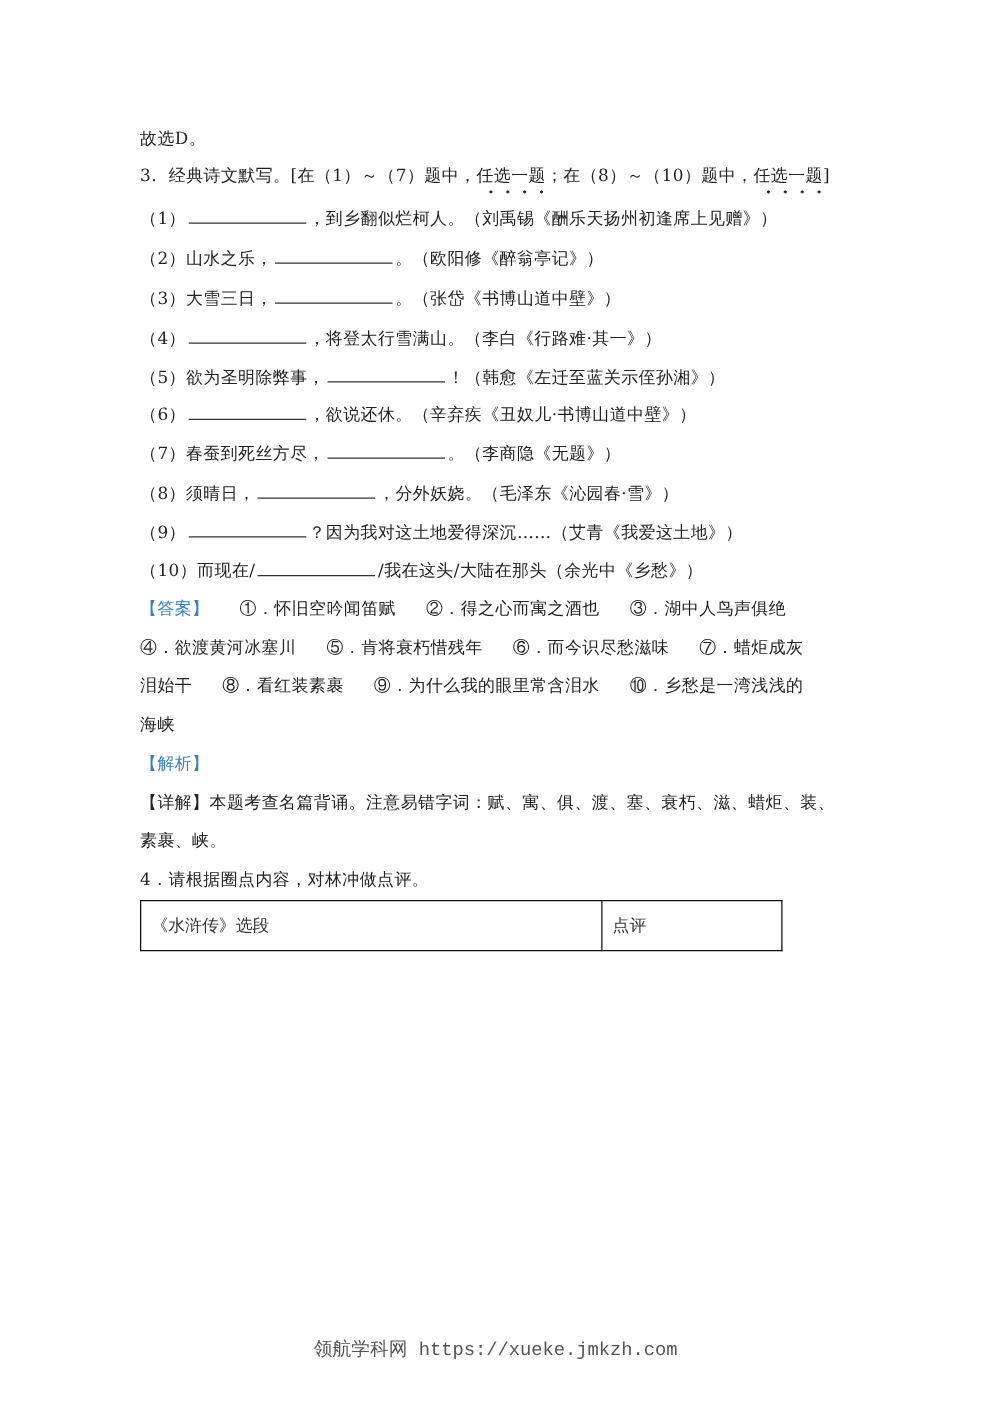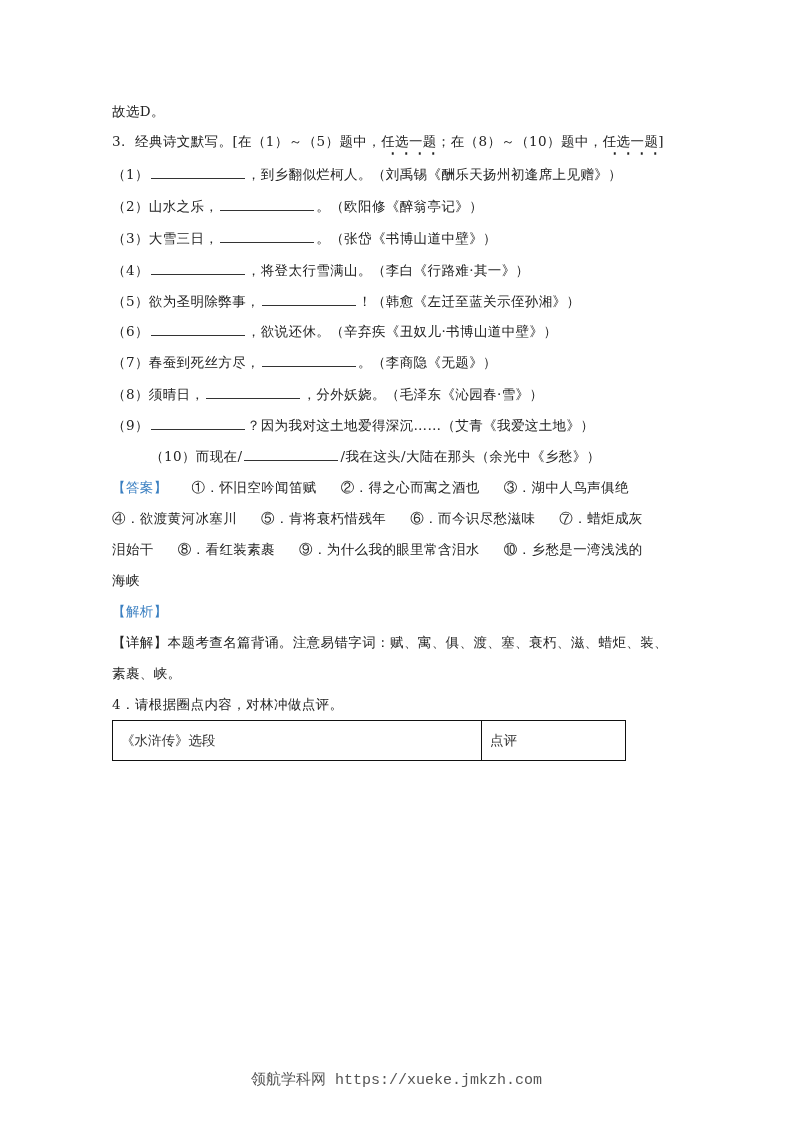--- a/index.html
+++ b/index.html
@@ -36,21 +36,21 @@
     font-family: Liberation Mono, monospace; font-size: 15px; color: #555;
   }
 </style>
 </head>
 <body>
 
 <div class="line" style="top:101px;">故选D。</div>
 
 <div class="line" style="top:131px;">
   <span>3.</span>&nbsp;
-  <span>经典诗文默写。[在（1）～（5）题中，</span><span class="dotted">任选一题</span><span>；在（8）～（10）题中，</span><span class="dotted">任选一题</span><span>]</span>
+  <span>经典诗文默写。[在（1）～（7）题中，</span><span class="dotted">任选一题</span><span>；在（8）～（10）题中，</span><span class="dotted">任选一题</span><span>]</span>
 </div>
 
 <div class="line" style="top:164px;">
   <span>（1）</span><span class="blank b-md"></span><span>，到乡翻似烂柯人。（刘禹锡《酬乐天扬州初逢席上见赠》）</span>
 </div>
 <div class="line" style="top:196px;">
   <span>（2）</span><span>山水之乐，</span><span class="blank b-md"></span><span>。（欧阳修《醉翁亭记》）</span>
 </div>
 <div class="line" style="top:228px;">
   <span>（3）</span><span>大雪三日，</span><span class="blank b-md"></span><span>。（张岱《书博山道中壁》）</span>
@@ -66,21 +66,21 @@
 </div>
 <div class="line" style="top:352px;">
   <span>（7）</span><span>春蚕到死丝方尽，</span><span class="blank b-md"></span><span>。（李商隐《无题》）</span>
 </div>
 <div class="line" style="top:384px;">
   <span>（8）</span><span>须晴日，</span><span class="blank b-md"></span><span>，分外妖娆。（毛泽东《沁园春·雪》）</span>
 </div>
 <div class="line" style="top:415px;">
   <span>（9）</span><span class="blank b-md"></span><span>？因为我对这土地爱得深沉……（艾青《我爱这土地》）</span>
 </div>
-<div class="line" style="top:446px;margin-left:38px;">
+<div class="line" style="top:446px;">
   <span>（10）</span><span>而现在/</span><span class="blank b-md"></span><span>/我在这头/大陆在那头（余光中《乡愁》）</span>
 </div>
 
 <div class="line" style="top:477px;">
   <span class="label-blue">【答案】</span><span class="gap"></span><span class="ans">①．怀旧空吟闻笛赋</span><span class="gap"></span><span class="ans">②．得之心而寓之酒也</span><span class="gap"></span><span class="ans">③．湖中人鸟声俱绝</span>
 </div>
 <div class="line" style="top:508px;">
   <span class="ans">④．欲渡黄河冰塞川</span><span class="gap"></span><span class="ans">⑤．肯将衰朽惜残年</span><span class="gap"></span><span class="ans">⑥．而今识尽愁滋味</span><span class="gap"></span><span class="ans">⑦．蜡炬成灰</span>
 </div>
 <div class="line" style="top:539px;">

